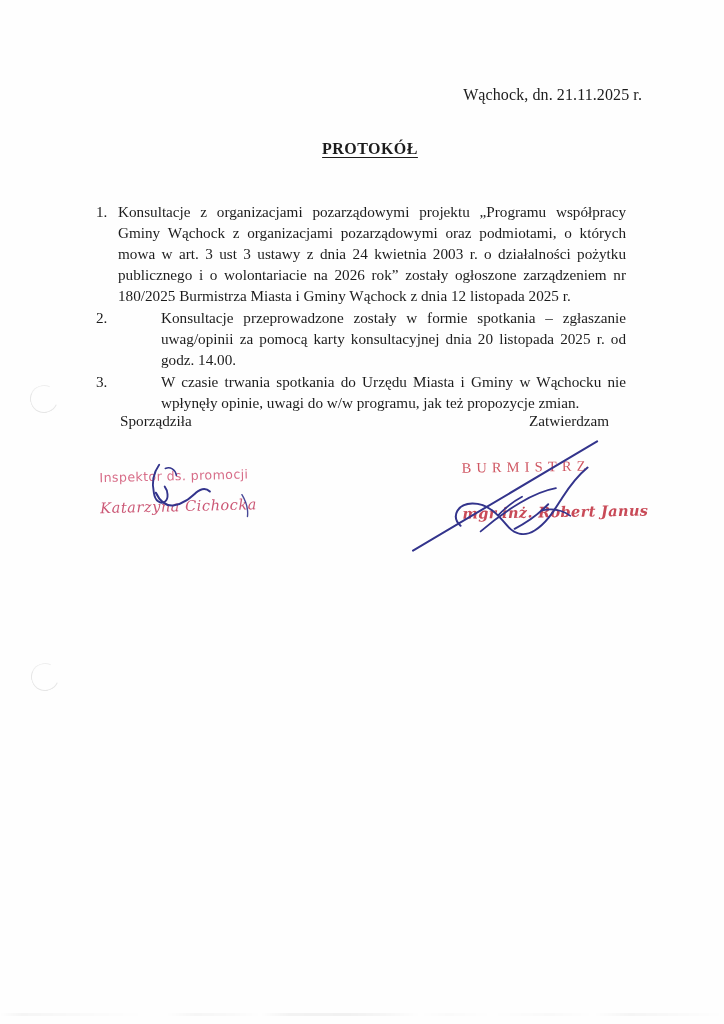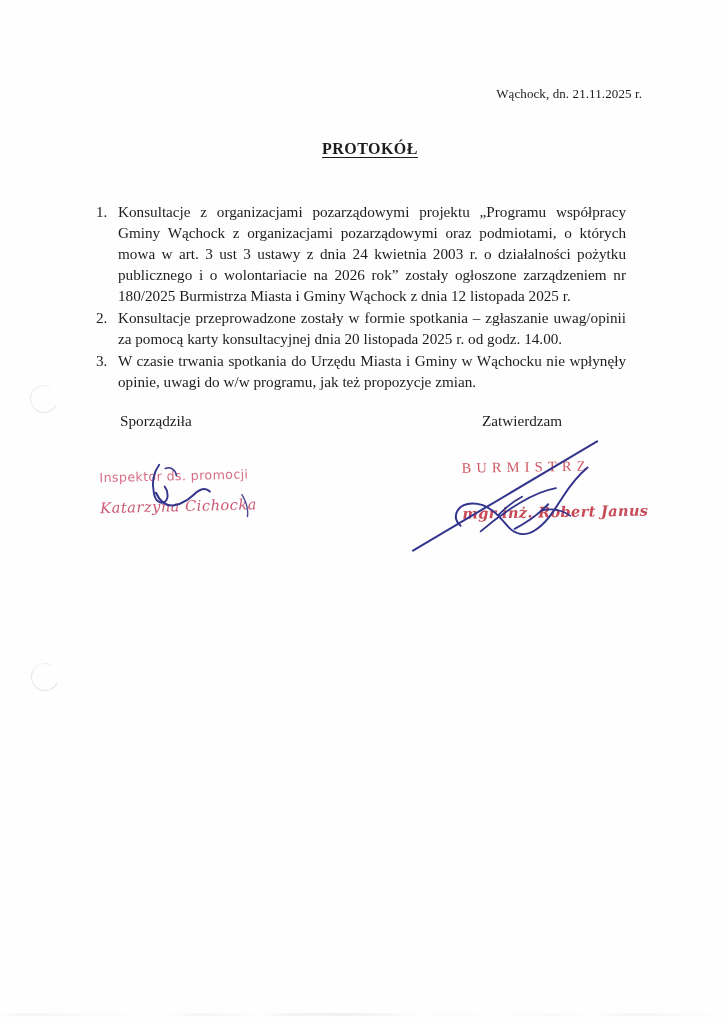--- a/index.html
+++ b/index.html
@@ -54,21 +54,21 @@
       rgba(0,0,0,0) 82%, rgba(0,0,0,.035) 87%, rgba(0,0,0,.02) 93%,
       rgba(0,0,0,0) 100%);
     filter: blur(.4px);
   }
 
   
   .date-line {
     position: absolute;
     top: 86px;
     right: 82px;
-    font-size: 13px;
+    font-size: 16px;
     letter-spacing: .1px;
     white-space: nowrap;
   }
 
   
   .title-block {
     position: absolute;
     top: 140px;
     left: 16px;
     right: 0;
@@ -108,37 +108,37 @@
     text-align: left;
   }
   .list-text {
     flex: 1 1 auto;
     font-size: 15.2px;
     line-height: 21px;
     text-align: justify;
     text-justify: inter-word;
     hyphens: none;
   }
-  .list-text.last-line-natural { text-align-last: left; }
+  .list-text.last-line-natural { text-align-last: left; margin-left: 43px; }
 
   
   .sig-labels {
     position: absolute;
     top: 412px;
     left: 0;
     width: 100%;
     height: 20px;
     font-family: Liberation Serif, serif;
   }
   .sig-label {
     position: absolute;
     font-size: 15.2px;
   }
   .sig-label.left  { left: 120px; }
-  .sig-label.right { left: 482px; }
+  .sig-label.right { left: 529px; }
 
   
   .stamp-left {
     position: absolute;
     left: 100px;
     top: 468px;
     width: 175px;
     height: 60px;
     transform: rotate(-1.4deg);
   }

